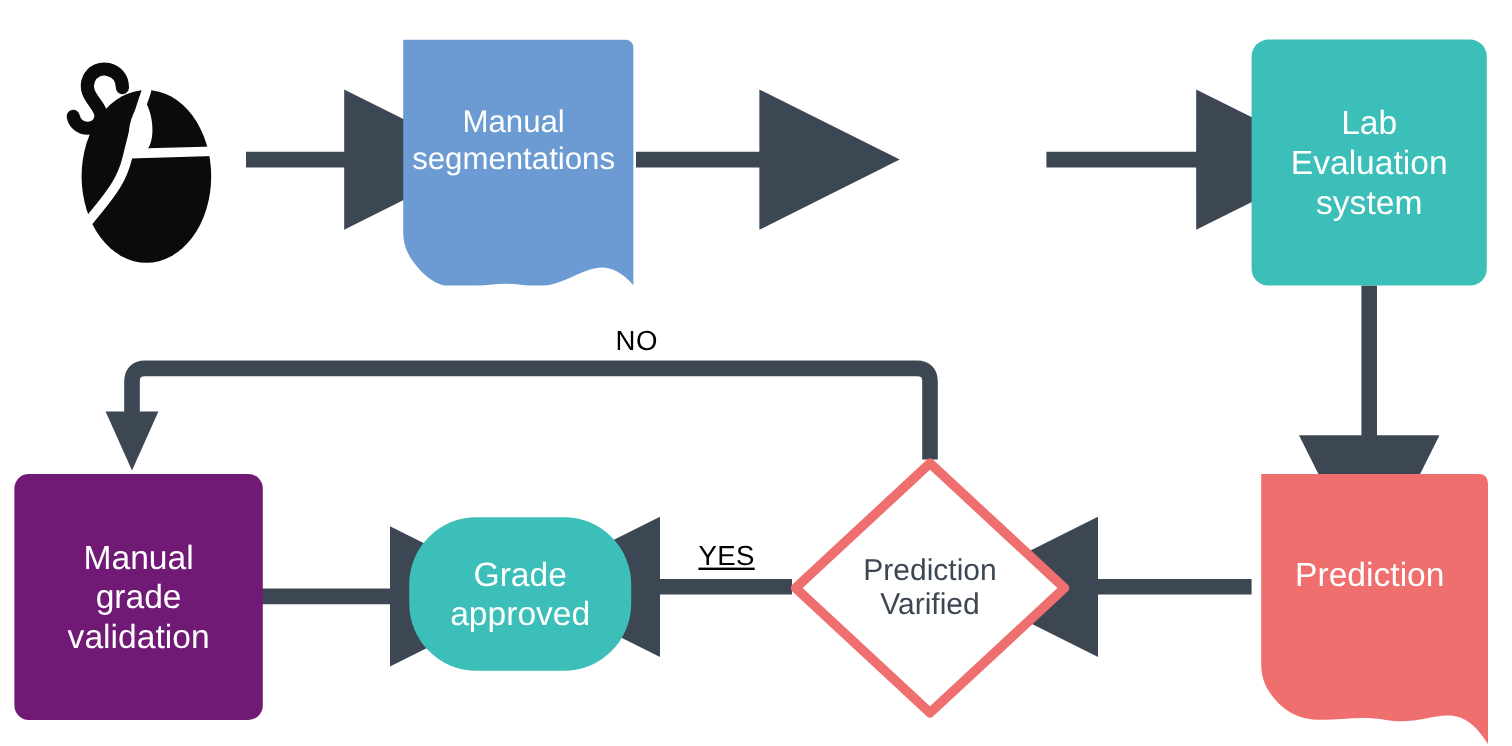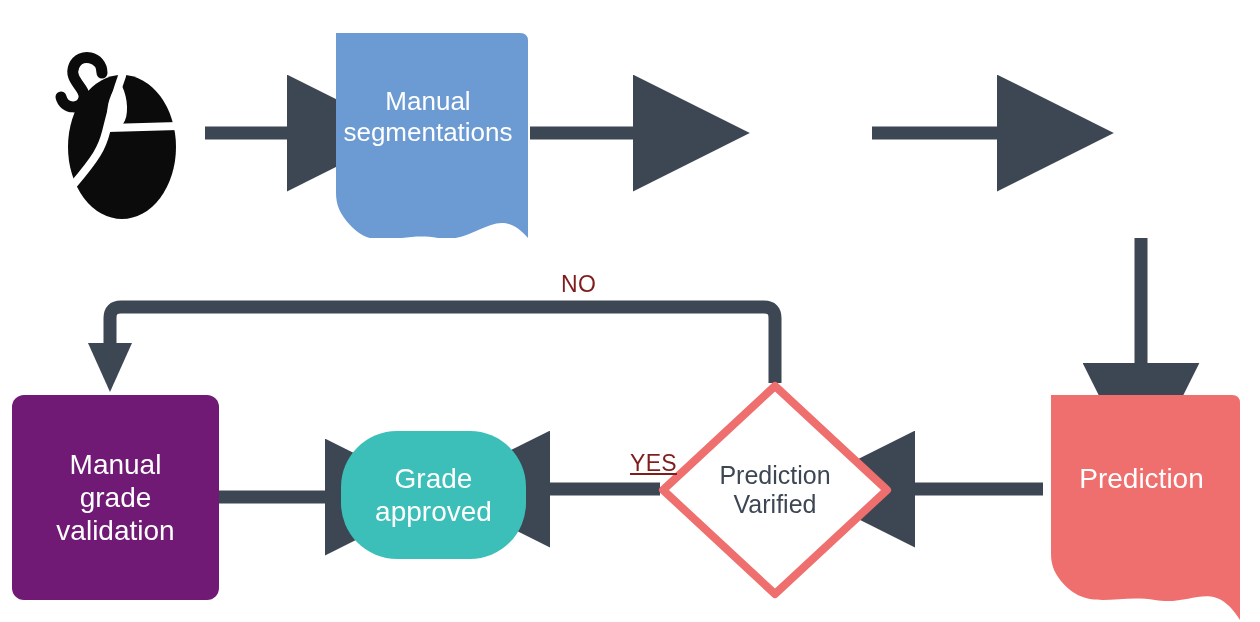--- a/index.html
+++ b/index.html
@@ -23,24 +23,23 @@
     align-items: center;
     justify-content: center;
     text-align: center;
     color: #ffffff;
     line-height: 1.18;
     box-sizing: border-box;
     white-space: pre-line;
   }
   .lbl {
     position: absolute;
-    color: #7f1d1d;
+    color: #000000;
     font-size: 23px;
     letter-spacing: .3px;
-    margin-left: 48px;
   }
   .svg-layer {
     position: absolute;
     left: 0;
     top: 0;
     width: 1260px;
     height: 622px;
   }
   .node-text {
     display: block;
@@ -117,20 +116,25 @@
 
   <div class="node" style="left:328px; top:33px; width:200px; height:205px; font-size:26px;">
     <svg class="svg-layer" style="width:200px;height:205px;left:0;top:0;" viewBox="0 0 200 205">
       <path d="M8,0 L192,0 Q200,0 200,8 L200,205 C168,168 150,212 110,205 C72,198 48,220 22,192 C12,181 8,172 8,160 Z" fill="#6b9bd2"></path>
     </svg>
     <span class="node-text" style="position:relative; margin-top:-38px;">Manual
 segmentations</span>
   </div>
 
 
+  <div class="node" style="left:1043px; top:33px; width:196px; height:205px; background:#3bbfb8; border-radius:14px; font-size:28px;">
+    <span class="node-text">Lab
+Evaluation
+system</span>
+  </div>
 
   <div class="node" style="left:1043px; top:395px; width:197px; height:225px; font-size:28px;">
     <svg class="svg-layer" style="width:197px;height:225px;left:0;top:0;" viewBox="0 0 197 225">
       <path d="M8,0 L189,0 Q197,0 197,8 L197,225 C170,182 150,212 112,205 C74,198 44,218 18,186 C10,176 8,168 8,158 Z" fill="#ef6f6f"></path>
     </svg>
     <span class="node-text" style="position:relative; margin-top:-58px;">Prediction</span>
   </div>
 
   <div class="node" style="left:655px; top:378px; width:240px; height:224px; font-size:25px; color:#3d4754;">
     <svg class="svg-layer" style="width:240px;height:224px;left:0;top:0;" viewBox="0 0 240 224">

